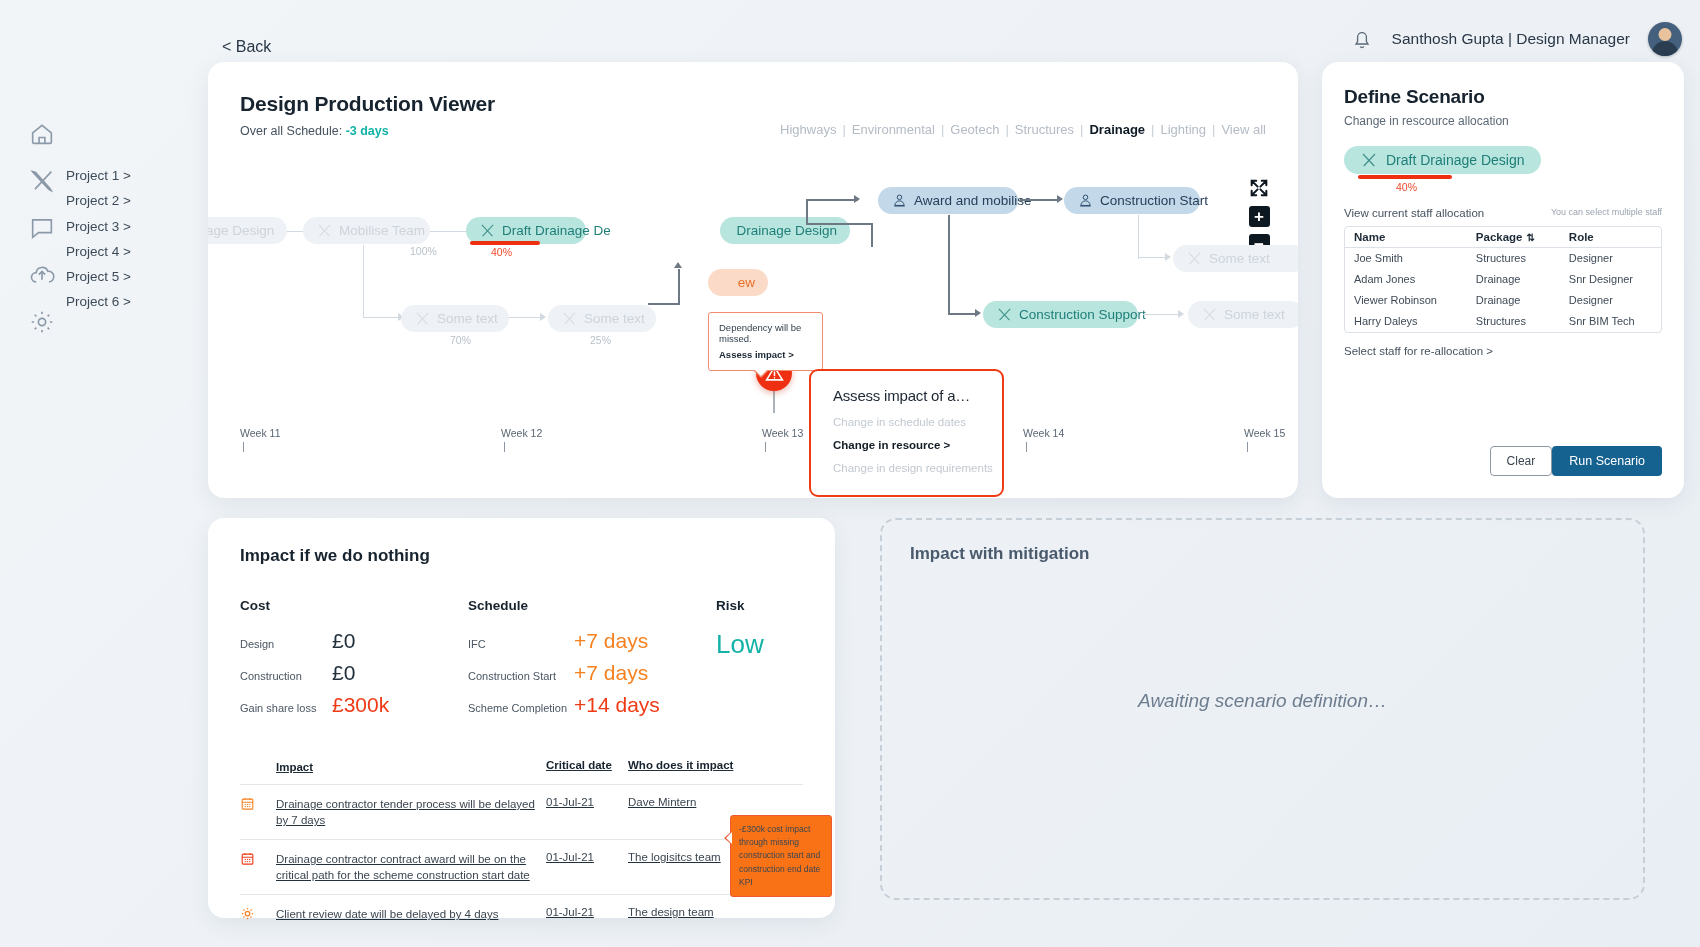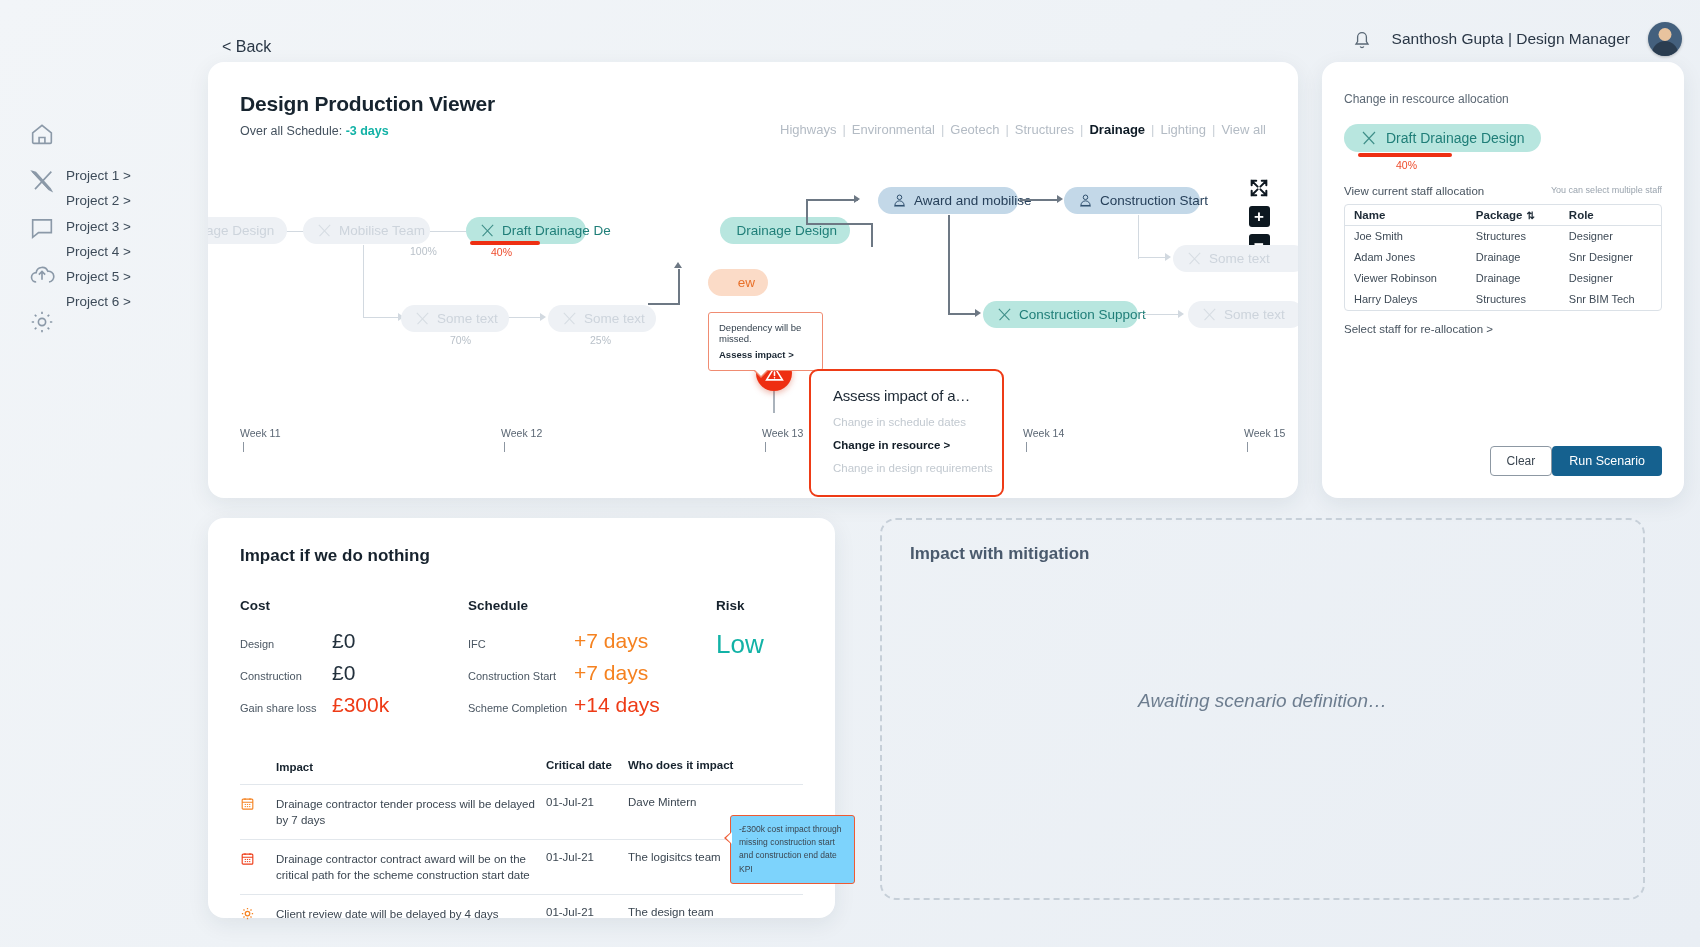--- a/index.html
+++ b/index.html
@@ -150,33 +150,33 @@
   .mhead { font-size:13.5px; font-weight:700; color:#16222d; margin-bottom:16px;}
   .mrow { display:flex; align-items:baseline; margin-bottom:8px;}
   .mlab { font-size:11px; color:#4a5662; }
   .mcol.c1 .mlab { width:92px; }
   .mcol.c2 .mlab { width:106px; }
   .mval { font-size:21px; color:#22303c; font-weight:400;}
   .mval.orange { color:#f58220; }
   .mval.red { color:#ee3b16; }
   .mval.teal { color:#12b2a6; font-size:26px; }
 
-  .itbl { margin-top:34px; }
+  .itbl { margin-top:34px;text-decoration:underline; }
   .itbl .ihead { display:flex; font-size:11.5px; font-weight:700; color:#16222d; padding-bottom:9px; }
   .itbl .irow { display:flex; align-items:flex-start; border-top:1px solid #e2e7ec; padding:11px 0; }
   .c-icon { width:36px; flex:none; }
   .c-imp { width:270px; flex:none; font-size:11.5px; color:#3b4651; line-height:1.4;}
   .c-date { width:82px; flex:none; font-size:11.5px; color:#3b4651;}
   .c-who { flex:1; font-size:11.5px; color:#3b4651;}
   .ihead .c-imp, .ihead .c-date, .ihead .c-who { color:#16222d; font-weight:700;}
   .ic-cal { width:15px; height:15px; }
 
   .tooltip-red {
-    position:absolute; left:730px; top:815px; width:125px;
-    border:1.2px solid #ee5a33; background:#7dd3fc; border-radius:3px;
+    position:absolute; left:730px; top:815px; width:102px;
+    border:1.2px solid #ee5a33; background:#f97316; border-radius:3px;
     padding:7px 8px; font-size:8.5px; color:#3b4651; line-height:1.55; z-index:9;
   }
   .tooltip-red:after { content:""; position:absolute; left:-7px; top:16px; width:0;height:0;
     border-top:6px solid transparent; border-bottom:6px solid transparent; border-right:7px solid #ee5a33;}
   .tooltip-red:before { content:""; position:absolute; left:-5px; top:16px; z-index:1; width:0;height:0;
     border-top:6px solid transparent; border-bottom:6px solid transparent; border-right:6px solid #fff;}
 
   
   #mitigation { position:absolute; left:880px; top:518px; width:765px; height:382px;
     border:2px dashed #c6cfd8; border-radius:16px; }
@@ -409,20 +409,21 @@
       <div class="tl-label" style="left:554px;top:365px;">Week 13</div>
       <div class="tl-tick" style="left:557px;top:380px;"></div>
       <div class="tl-label" style="left:815px;top:365px;">Week 14</div>
       <div class="tl-tick" style="left:818px;top:380px;"></div>
       <div class="tl-label" style="left:1036px;top:365px;">Week 15</div>
       <div class="tl-tick" style="left:1039px;top:380px;"></div>
     </div>
   </div>
 
   <div class="card" id="scenario">
+    <div class="sc-title">Define Scenario</div>
     <div class="sc-sub">Change in rescource allocation</div>
 
     <div class="sc-chip">
       <span class="nic"><svg viewBox="0 0 24 24" fill="none" stroke="currentColor" stroke-width="1.5">
             <path d="M4 4l15 16M20 4L5 20"></path>
           </svg></span>
       <span>Draft Drainage Design</span>
     </div>
     <div class="sc-chipbar"></div>
     <div class="sc-pct">40%</div>

